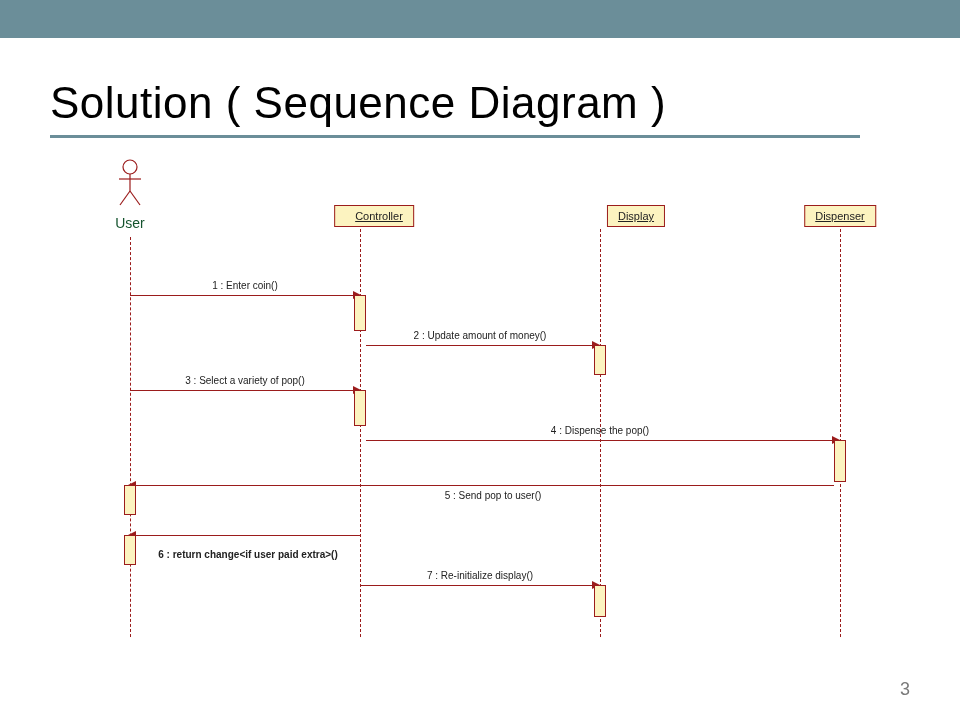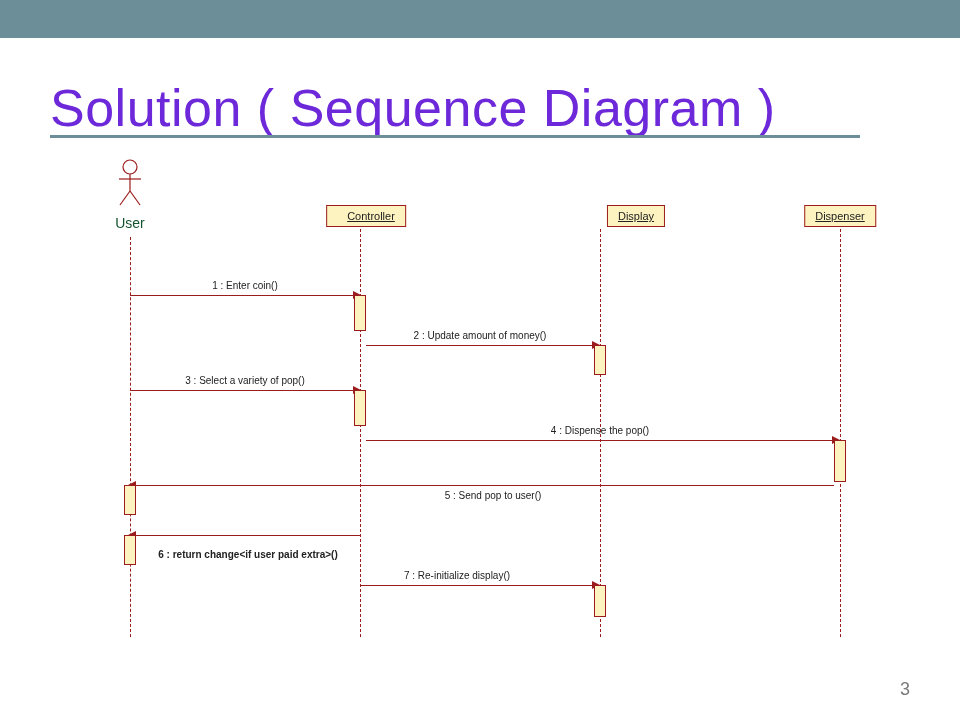--- a/index.html
+++ b/index.html
@@ -15,22 +15,22 @@
   .top-bar {
     position: absolute;
     left: 0; right: 0; top: 0;
     height: 38px;
     background: #6b8e99;
   }
   .title {
     position: absolute;
     left: 50px;
     top: 78px;
-    font-size: 52px;
-    color: #6d28d9;
+    font-size: 44px;
+    color: #000000;
     letter-spacing: .5px;
   }
   .title-underline {
     position: absolute;
     left: 50px;
     top: 135px;
     width: 810px;
     height: 3px;
     background: #6b8e99;
   }
@@ -143,21 +143,21 @@
     <svg width="26" height="48" viewBox="0 0 26 48">
       <circle cx="13" cy="8" r="7" fill="none" stroke="#9b1c1c" stroke-width="1.2"></circle>
       <line x1="13" y1="15" x2="13" y2="32" stroke="#9b1c1c" stroke-width="1.2"></line>
       <line x1="2" y1="20" x2="24" y2="20" stroke="#9b1c1c" stroke-width="1.2"></line>
       <line x1="13" y1="32" x2="3" y2="46" stroke="#9b1c1c" stroke-width="1.2"></line>
       <line x1="13" y1="32" x2="23" y2="46" stroke="#9b1c1c" stroke-width="1.2"></line>
     </svg>
   </div>
   <div class="actor-label" style="left:60px;">User</div>
 
-  <div class="part-box" style="left:296px;padding-left:20px;">Controller</div>
+  <div class="part-box" style="left:304px;padding-left:20px;">Controller</div>
   <div class="part-box" style="left:530px;margin-left:36px;">Display</div>
   <div class="part-box" style="left:770px;">Dispenser</div>
 
   <div class="lifeline" style="left:60px;  top:82px; height:400px;"></div>
   <div class="lifeline" style="left:290px; top:74px; height:408px;"></div>
   <div class="lifeline" style="left:530px; top:74px; height:408px;"></div>
   <div class="lifeline" style="left:770px; top:74px; height:408px;"></div>
 
   <div class="msg-line" style="left:60px; top:140px; width:225px;"></div>
   <div class="arrow-right" style="left:283px; top:140px;"></div>
@@ -184,16 +184,16 @@
   <div class="msg-label" style="left:415px; top:335px;padding-left:16px;">5 : Send pop to user()</div>
   <div class="activation" style="left:60px; top:330px; height:28px;"></div>
 
   <div class="msg-line" style="left:66px; top:380px; width:224px;"></div>
   <div class="arrow-left" style="left:58px; top:380px;"></div>
   <div class="msg-label" style="left:178px; top:394px;font-weight:bold;">6 : return change&lt;if user paid extra&gt;()</div>
   <div class="activation" style="left:60px; top:380px; height:28px;"></div>
 
   <div class="msg-line" style="left:290px; top:430px; width:234px;"></div>
   <div class="arrow-right" style="left:522px; top:430px;"></div>
-  <div class="msg-label" style="left:387px; top:415px;text-align:right;">7 : Re-initialize display()</div>
+  <div class="msg-label" style="left:410px; top:415px;text-align:right;">7 : Re-initialize display()</div>
   <div class="activation" style="left:530px; top:430px; height:30px;"></div>
 
 </div>
 
 </body></html>

